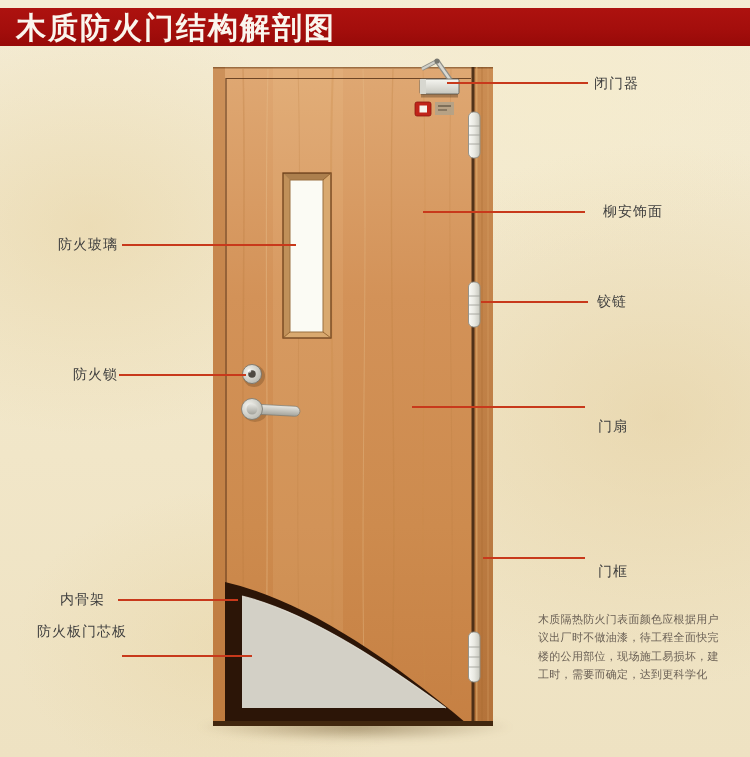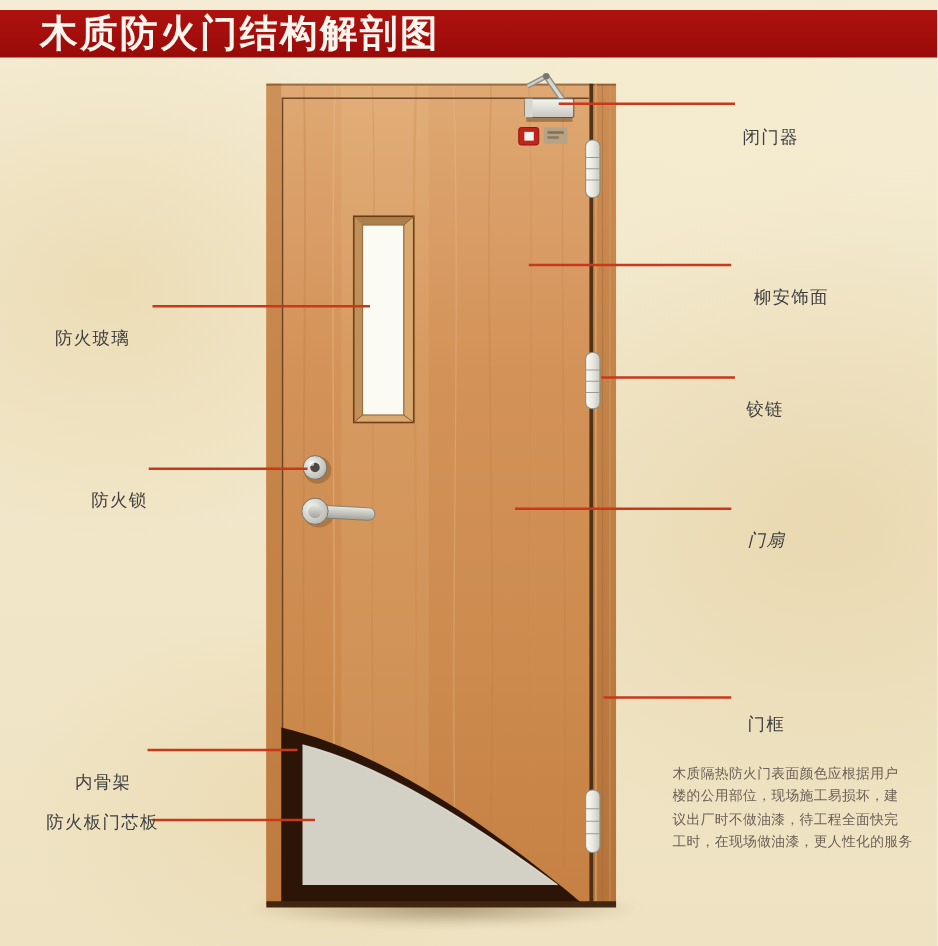--- a/index.html
+++ b/index.html
@@ -12,32 +12,32 @@
       radial-gradient(ellipse 520px 420px at 88% 55%, rgba(224,200,148,.45), transparent 65%),
       radial-gradient(ellipse 340px 260px at 75% 12%, rgba(246,236,204,.60), transparent 70%),
       radial-gradient(ellipse 300px 220px at 30% 85%, rgba(228,206,152,.35), transparent 70%),
       linear-gradient(180deg,#f4ecd4 0%,#f1e6c8 60%,#eee2c2 100%);
   }
   .banner{
     position:absolute;left:0;top:8px;width:750px;height:38px;
     background:linear-gradient(180deg,#ad120f,var(--banner-red,#a40e0c) 55%,#970a08);
   }
   .banner .title{
-    display:block;padding-left:32px;line-height:39px;
+    display:block;padding-left:16px;line-height:39px;
     font-size:30px;font-weight:bold;letter-spacing:2px;color:#faf6ee;white-space:nowrap;
   }
   .door-svg{position:absolute;left:213px;top:55px;width:280px;height:675px;}
   .ground-shadow{
     position:absolute;left:195px;top:712px;width:320px;height:30px;
     background:radial-gradient(ellipse at center, rgba(110,85,45,.5) 0%, rgba(110,85,45,0) 70%);
     filter:blur(3px);
   }
   .leader{position:absolute;height:2px;background:var(--leader-line-red,#c8391b);}
   .lbl{
-    position:absolute;font-size:14px;letter-spacing:1px;color:#3e3e3e;white-space:nowrap;margin-top:26px;
+    position:absolute;font-size:14px;letter-spacing:1px;color:#3e3e3e;white-space:nowrap;
   }
   .desc{position:absolute;left:538px;top:610px;}
   .desc .dline{
     font-size:11px;line-height:18.3px;letter-spacing:.3px;color:#6b6156;white-space:nowrap;
   }
 </style>
 </head>
 <body>
 
 <div class="stage">
@@ -182,31 +182,31 @@
   <div class="leader" style="left:122px;top:244px;width:174px;"></div>
   <div class="leader" style="left:119px;top:374px;width:127px;"></div>
   <div class="leader" style="left:118px;top:599px;width:120px;"></div>
   <div class="leader" style="left:122px;top:655px;width:130px;"></div>
   <div class="leader" style="left:447px;top:82px;width:141px;"></div>
   <div class="leader" style="left:423px;top:211px;width:162px;"></div>
   <div class="leader" style="left:481px;top:301px;width:107px;"></div>
   <div class="leader" style="left:412px;top:406px;width:173px;"></div>
   <div class="leader" style="left:483px;top:557px;width:102px;"></div>
 
-  <div class="lbl" style="left:44px;top:236px;">防火玻璃</div>
+  <div class="lbl" style="left:58px;top:236px;">防火玻璃</div>
   <div class="lbl" style="left:73px;top:366px;">防火锁</div>
   <div class="lbl" style="left:60px;top:591px;">内骨架</div>
   <div class="lbl" style="left:37px;top:623px;">防火板门芯板</div>
 
   <div class="lbl" style="left:594px;top:75px;">闭门器</div>
   <div class="lbl" style="left:603px;top:203px;font-family:Liberation Serif, serif;">柳安饰面</div>
   <div class="lbl" style="left:597px;top:293px;">铰链</div>
-  <div class="lbl" style="left:598px;top:398px;font-style:italic;">门扇</div>
-  <div class="lbl" style="left:598px;top:545px;">门框</div>
+  <div class="lbl" style="left:598px;top:418px;">门扇</div>
+  <div class="lbl" style="left:598px;top:563px;">门框</div>
 
   <div class="desc">
     <div class="dline">木质隔热防火门表面颜色应根据用户</div>
+    <div class="dline">议出厂时不做油漆，待工程全面快完</div>
     <div class="dline">楼的公用部位，现场施工易损坏，建</div>
-    <div class="dline">议出厂时不做油漆，待工程全面快完</div>
-    <div class="dline">工时，在现场做油漆，更人性化的服务</div>
+    <div class="dline">工时，需要而确定，达到更科学化</div>
   </div>
 
 </div>
 
 </body></html>

